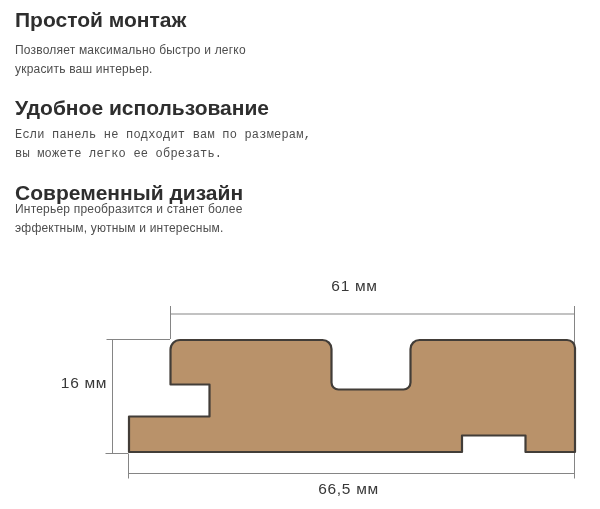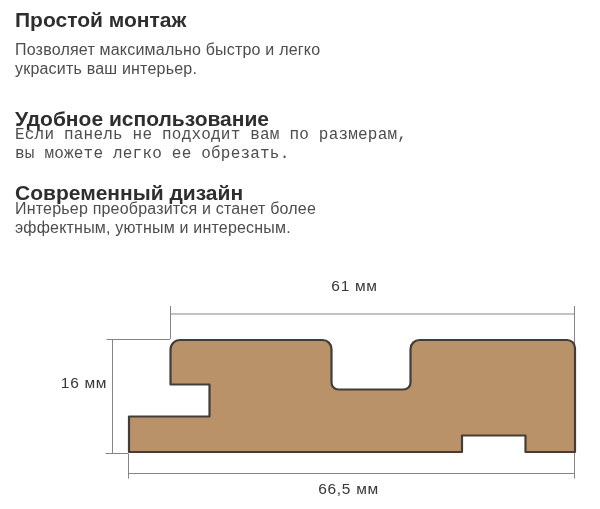--- a/index.html
+++ b/index.html
@@ -1,27 +1,27 @@
 <!DOCTYPE html>
 <html><head>
 <meta charset="utf-8">
 <style>
 html,body{margin:0;padding:0;width:600px;height:509px;background:#ffffff;font-family:"Liberation Sans",sans-serif;overflow:hidden;}
 .h{position:absolute;left:15px;font-weight:700;font-size:21px;color:#2e2e2e;line-height:21px;white-space:nowrap;}
-.p{position:absolute;left:15px;font-size:16px;letter-spacing:0.2px;line-height:18.5px;color:#4d4d4d;white-space:nowrap;}
+.p{position:absolute;left:15px;font-size:12px;letter-spacing:0.2px;line-height:18.5px;color:#4d4d4d;white-space:nowrap;}
 svg{position:absolute;left:0;top:0;}
 </style>
 </head>
 <body>
 
 <div class="h" style="top:9px;">Простой монтаж</div>
 
 <div class="p" style="top:41px;">Позволяет максимально быстро и легко<br>украсить ваш интерьер.</div>
 
-<div class="h" style="top:108px;">Удобное использование</div>
+<div class="h" style="top:97px;">Удобное использование</div>
 
 <div class="p" style="top:126px;font-family:Liberation Mono, monospace;">Если панель не подходит вам по размерам,<br>вы можете легко ее обрезать.</div>
 
 <div class="h" style="top:182px;text-align:center;">Современный дизайн</div>
 
 <div class="p" style="top:200px;">Интерьер преобразится и станет более<br>эффектным, уютным и интересным.</div>
 
 <svg width="600" height="509" viewBox="0 0 600 509">
 
   <g stroke="#858585" stroke-width="1" fill="none">

